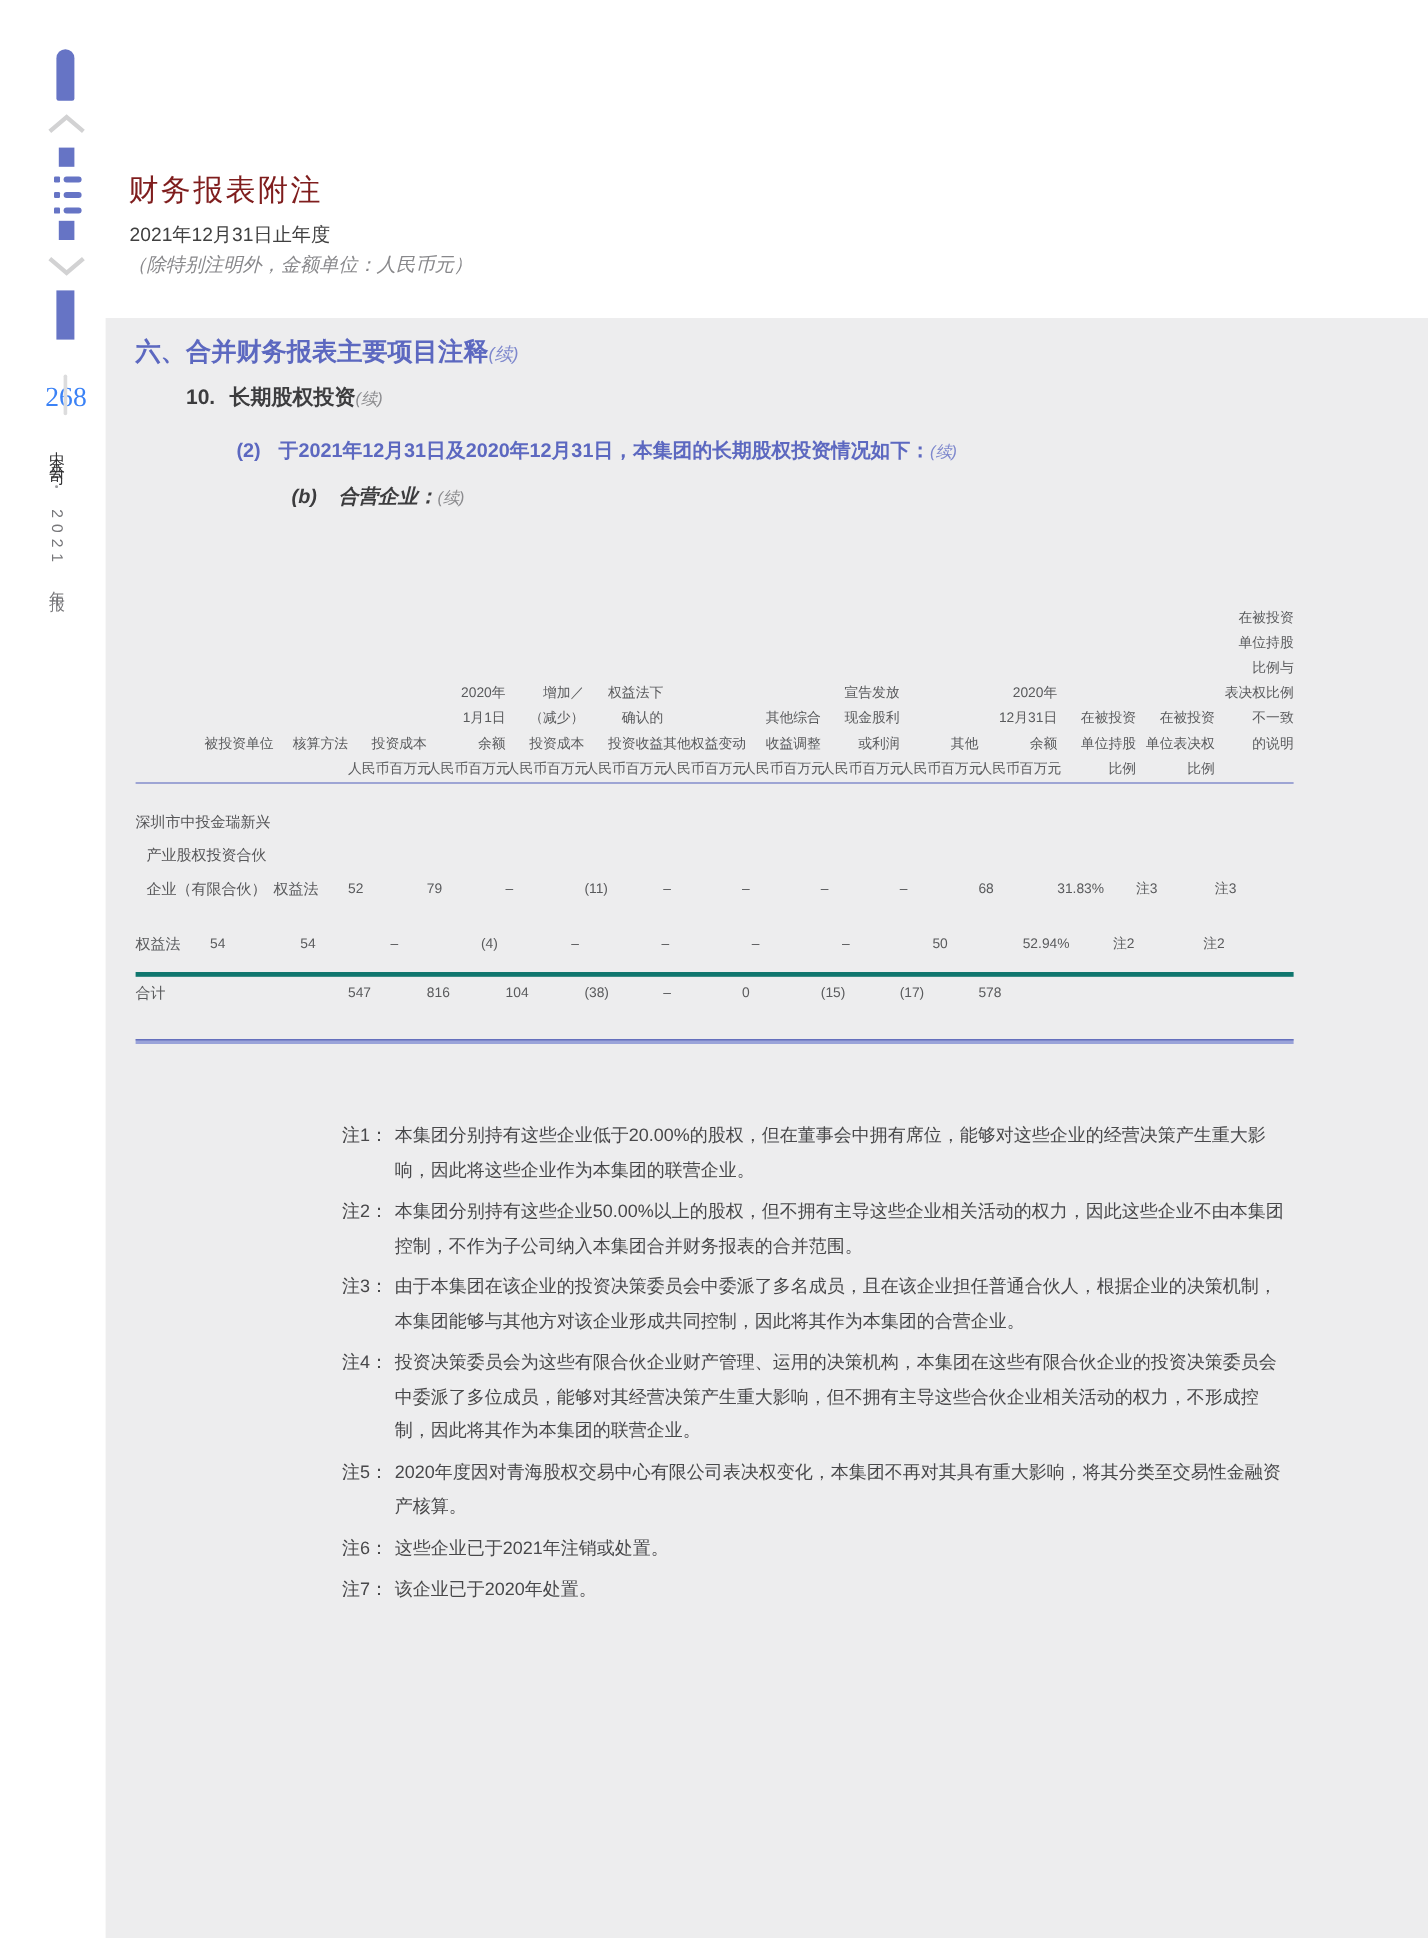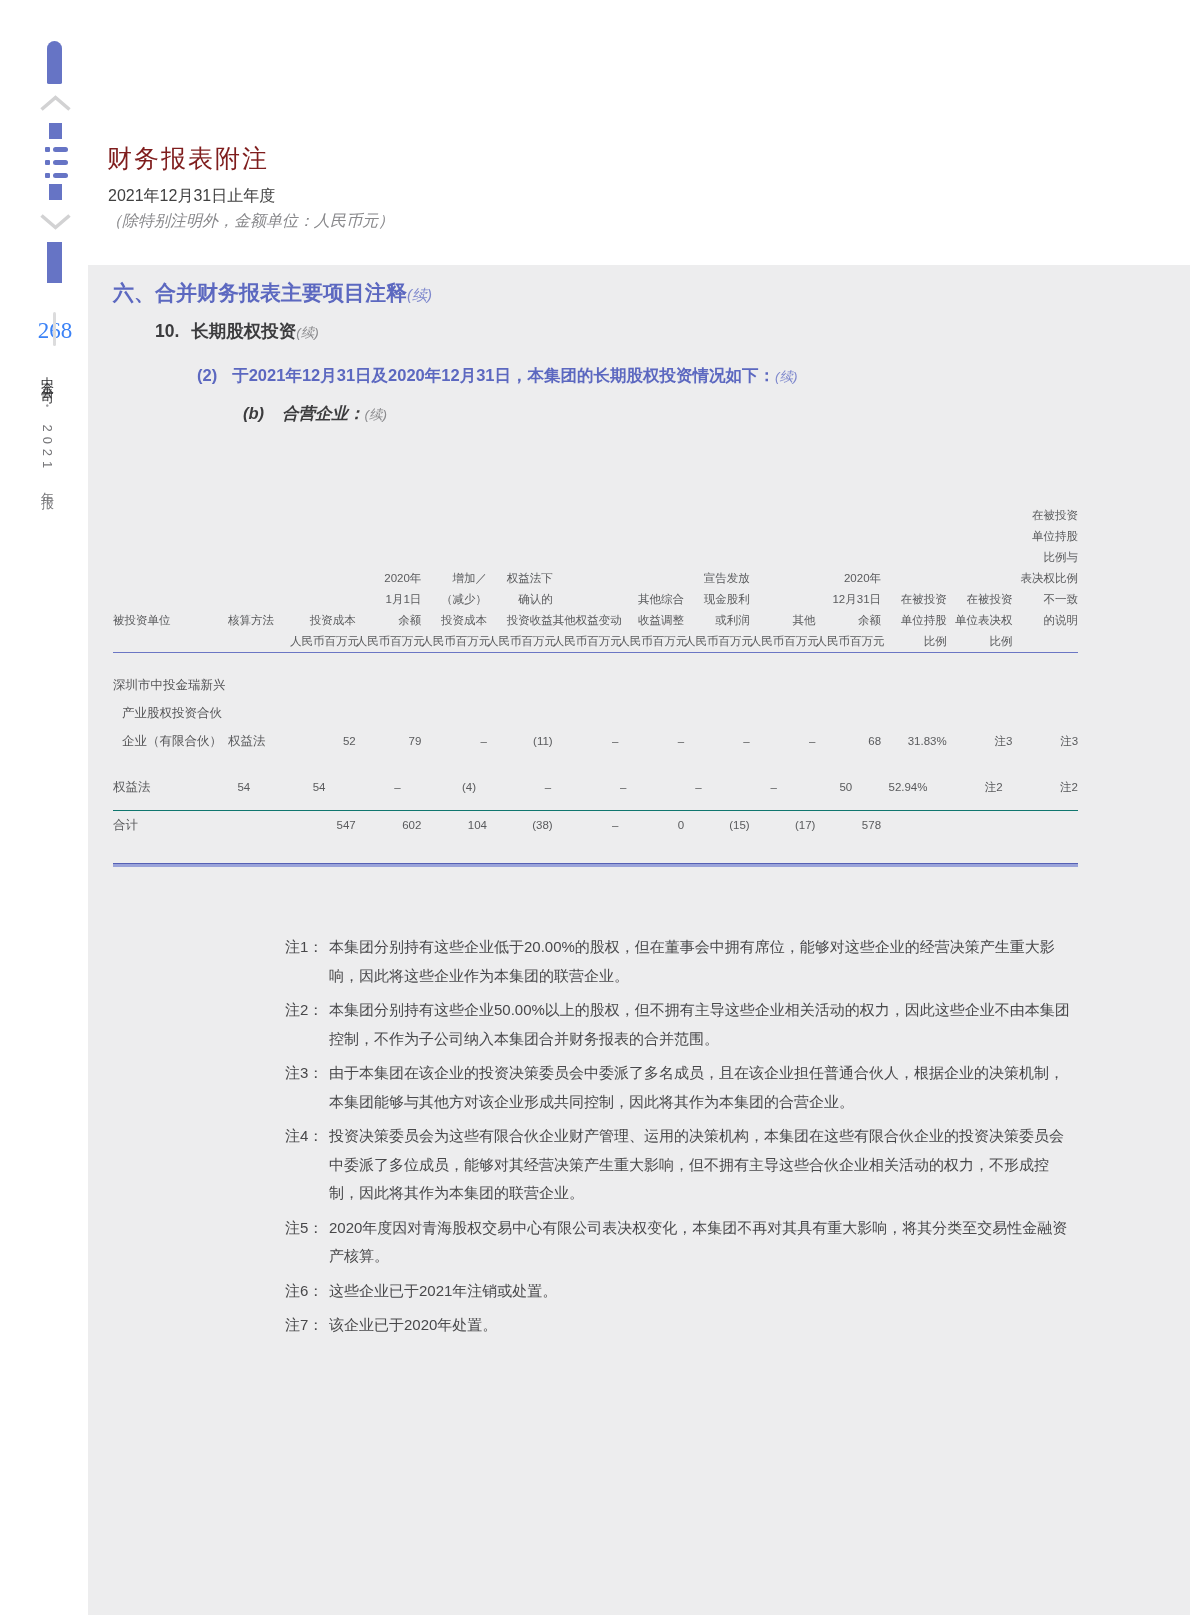--- a/index.html
+++ b/index.html
@@ -69,34 +69,34 @@
 
   
   #ltable { left:25px; top:180px; width:965px; color:#595a5c; }
   .t-header {
     display:flex; align-items:flex-end;
     padding-top:60px;
     border-bottom:1px solid #6b76c4;
     font-size:11.5px; line-height:21px;
   }
   .t-header .cell { text-align:right; }
-  .t-header .cell.left { text-align:left; }
+  .t-header .cell.left { text-align:right; }
   .c-name { width:115px; flex:none; }
   .c-method { width:62px; flex:none; }
   .c-num { flex:1; min-width:0; }
   .hline { white-space:nowrap; }
   .uline { white-space:nowrap; min-height:21px; }
 
-  .t-body { border-bottom:1px solid #0f766e; padding-bottom:9px; }
+  .t-body { border-bottom:4px solid #0f766e; padding-bottom:9px; }
   .t-row { display:flex; align-items:flex-end; margin-top:18px; font-size:11.5px; line-height:28px; }
   .t-row .c-name { font-size:12.5px; color:#565658; white-space:nowrap; }
   .t-row .c-name .nl { padding-left:9px; }
   .t-row .c-name .nl:first-child { padding-left:0; }
   .t-row .c-method { font-size:12.5px; }
-  .t-row .c-num, .t-total .c-num { text-align:right; white-space:nowrap; }
+  .t-row .c-num, .t-total .c-num { text-align:left; white-space:nowrap; }
 
   .t-total { display:flex; align-items:flex-end; padding-bottom:24px; font-size:11.5px; line-height:28px; }
   .t-total .c-name { font-size:12.5px; }
   .t-thickline { height:4px; background:#9aa3d9; border-top:1px solid #5560b5; }
 
   
   #notes { left:197px; top:668px; width:792px; }
   .note { display:flex; margin-bottom:6px; font-size:15px; line-height:28.5px; color:#48484a; }
   .note-label { width:44px; flex:none; }
   .note-text { flex:1; }
@@ -269,21 +269,21 @@
           <div class="c-num">50</div>
           <div class="c-num">52.94%</div>
           <div class="c-num">注2</div>
           <div class="c-num">注2</div>
         </div>
       </div>
     <div class="t-total" id="ttotal">
         <div class="c-name">合计</div>
         <div class="c-method">&nbsp;</div>
         <div class="c-num">547</div>
-        <div class="c-num">602</div>
+        <div class="c-num">816</div>
         <div class="c-num">104</div>
         <div class="c-num">(38)</div>
         <div class="c-num">–</div>
         <div class="c-num">0</div>
         <div class="c-num">(15)</div>
         <div class="c-num">(17)</div>
         <div class="c-num">578</div>
         <div class="c-num">&nbsp;</div>
         <div class="c-num">&nbsp;</div>
         <div class="c-num">&nbsp;</div>

